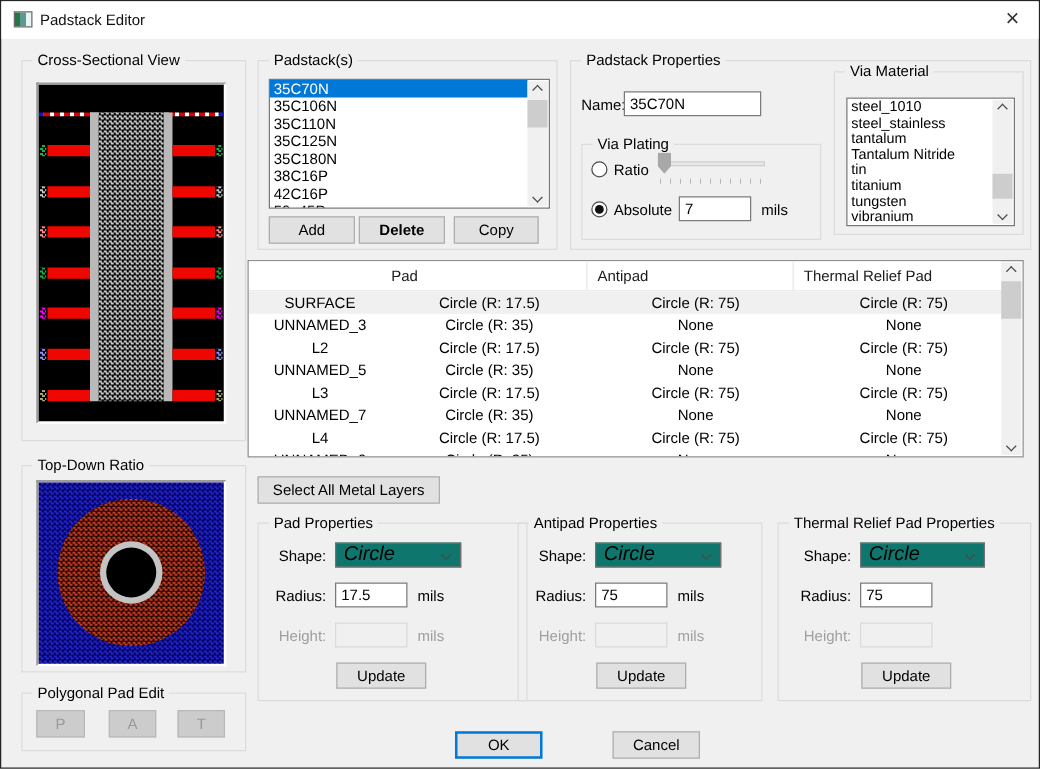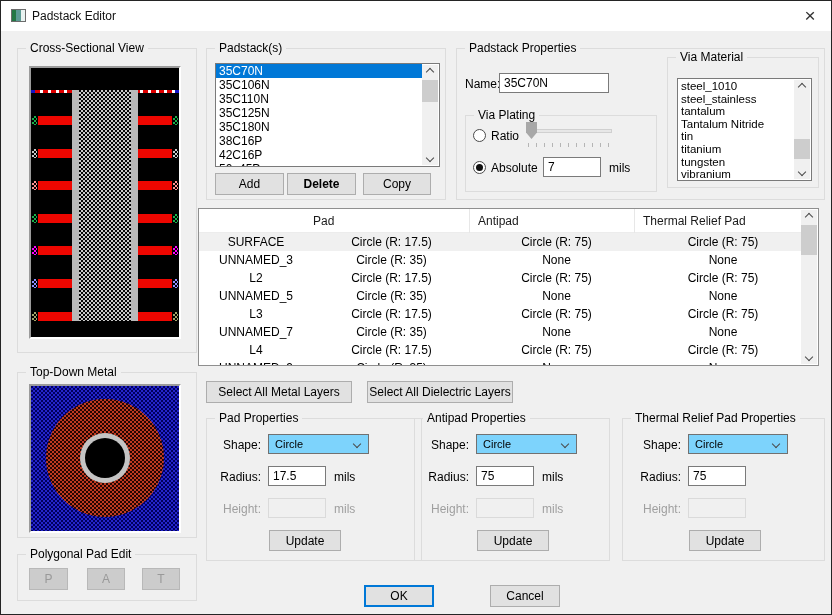--- a/index.html
+++ b/index.html
@@ -19,22 +19,22 @@
   .glabel{position:absolute;top:-8px;left:8px;background:#f0f0f0;padding:0 4px;font-size:12px;white-space:nowrap;}
   
   .btn{position:absolute;background:#e1e1e1;border:1px solid #adadad;font-size:12px;
        display:flex;align-items:center;justify-content:center;white-space:nowrap;cursor:default;}
   .btn.disabled{background:#cccccc;border-color:#b8b8b8;color:#999999;}
   .btn.focused{border:2px solid #0078d7;}
   
   .tfield{position:absolute;background:#fff;border:1px solid #7a7a7a;font-size:12px;
           padding:0 4px;font-family:inherit;color:#000;outline:none;}
   .tfield.off{background:#f0f0f0;border-color:#dadada;color:#9a9a9a;}
-  .combo{position:absolute;background:#7dd3fc;border:1px solid #717171;font-size:11px;
-         display:flex;align-items:center;padding-left:6px;}
+  .combo{position:absolute;background:#0f766e;border:1px solid #717171;font-size:16px;
+         display:flex;align-items:center;padding-left:6px;font-style:italic;}
   .chev{display:inline-block;width:6px;height:6px;border-right:1.4px solid #4a4a4a;border-bottom:1.4px solid #4a4a4a;}
   .chev.up{transform:rotate(-135deg);}
   .chev.down{transform:rotate(45deg);}
   .combo .cchev{position:absolute;right:8px;top:6px;}
   .lbl{position:absolute;font-size:12px;white-space:nowrap;}
   .lbl.gray{color:#9f9f9f;}
   .lbl.r{text-align:right;}
   
   .radio{position:absolute;width:13px;height:13px;border:1px solid #4a4a4a;border-radius:50%;background:#fff;}
   .radio.checked::after{content:"";position:absolute;left:2px;top:2px;width:7px;height:7px;border-radius:50%;background:#101010;}
@@ -127,21 +127,21 @@
           <div class="tick" style="left:142px;top:211px;color:#8f8fff;"></div>
         <div class="redbar" style="left:7px;top:244px;width:34px;"></div>
           <div class="redbar" style="left:107px;top:244px;width:34px;"></div>
         <div class="tick" style="left:1px;top:244px;color:#a3a36a;"></div>
           <div class="tick" style="left:142px;top:244px;color:#a3a36a;"></div>
       </div>
     </div>
   </div>
 
   <div class="group" style="left:16px;top:371px;width:180px;height:166px;">
-    <span class="glabel">Top-Down Metal</span>
+    <span class="glabel">Top-Down Ratio</span>
     <div class="frame" style="left:11px;top:11px;width:152px;height:149px;">
       <div class="tdv checker-blue">
         <div class="circ checker-red" style="left:15px;top:13px;width:118px;height:118px;"></div>
         <div class="circ" style="left:49px;top:47px;width:50px;height:50px;background:#c4c4c4;"></div>
         <div class="circ" style="left:54px;top:52px;width:40px;height:40px;background:#000;"></div>
       </div>
     </div>
   </div>
 
   <div class="group" style="left:16px;top:553px;width:180px;height:47px;">
@@ -284,21 +284,20 @@
           <span class="chev up"></span>
         </div>
       <div class="thumb" style="top:15px;height:30px;"></div>
       <div class="sbtn b">
           <span class="chev down"></span>
         </div>
     </div>
   </div>
 
   <div class="btn" style="left:205px;top:380px;width:146px;height:22px;">Select All Metal Layers</div>
-  <div class="btn" style="left:366px;top:380px;width:146px;height:22px;">Select All Dielectric Layers</div>
 
   <div class="group" style="left:205px;top:417px;width:216px;height:143px;">
     <span class="glabel">Pad Properties</span>
     <span class="lbl r" style="left:8px;top:19px;width:46px;">Shape:</span>
     <div class="combo" style="left:61px;top:15px;width:101px;height:20px;">
       <span>Circle</span>
       <span class="chev down cchev"></span>
     </div>
     <span class="lbl r" style="left:8px;top:51px;width:46px;">Radius:</span>
     <input class="tfield" style="left: 61px; top: 47px; width: 58px; height: 20px;" value="17.5">

